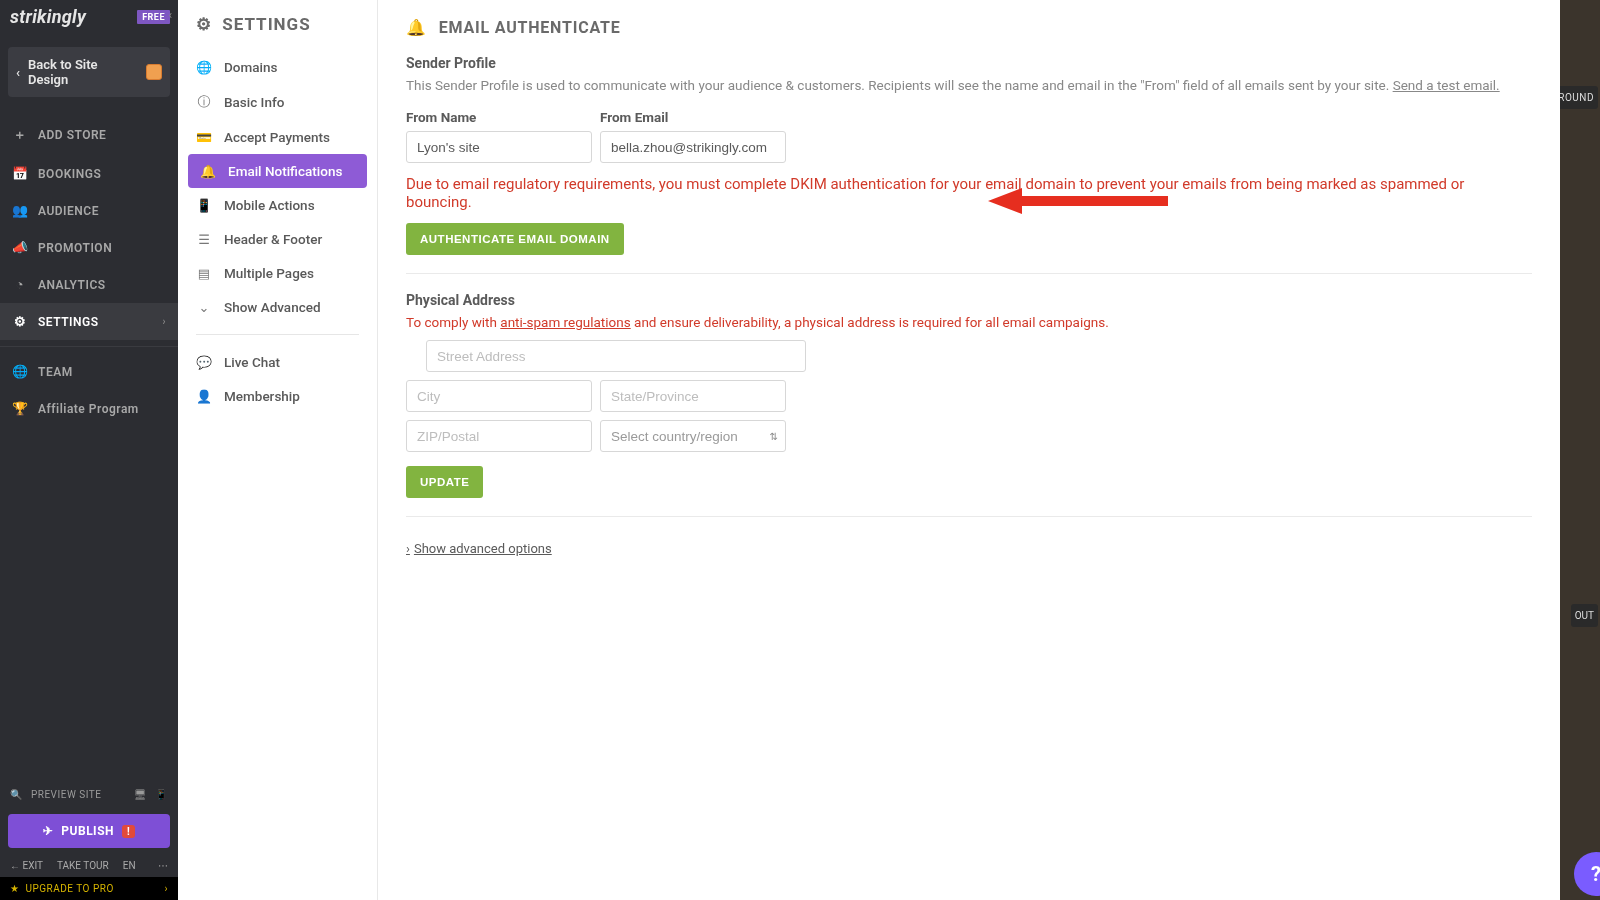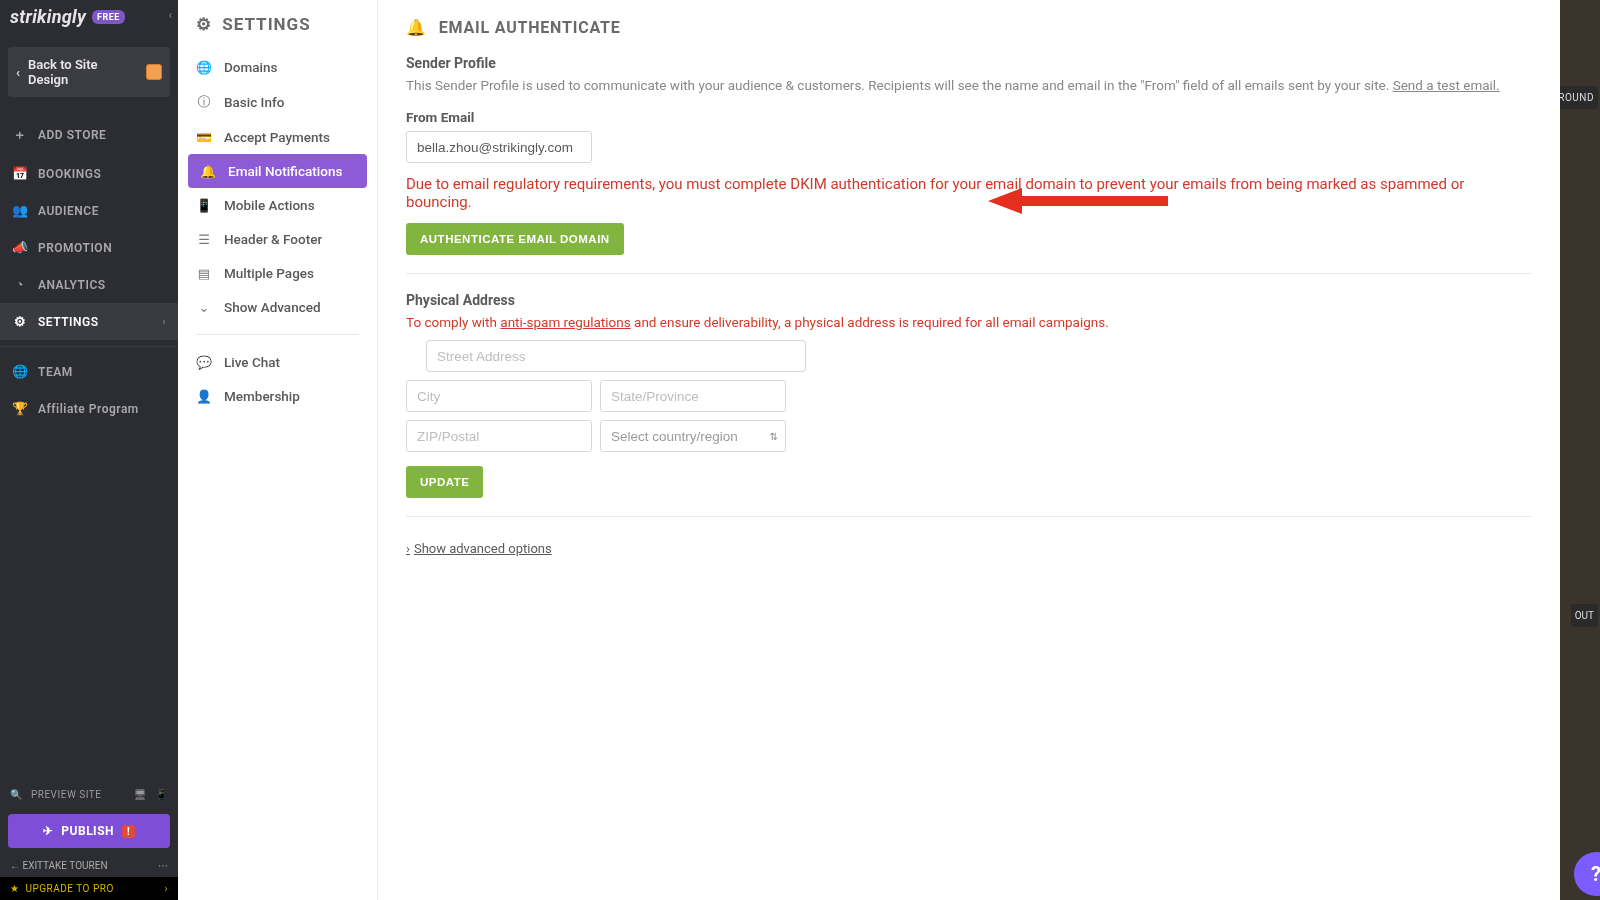--- a/index.html
+++ b/index.html
@@ -1,37 +1,37 @@
 <!DOCTYPE html>
 <html><head>
 <meta charset="utf-8">
 <style>
   * { box-sizing: border-box; margin: 0; padding: 0; }
   html, body { width: 1600px; height: 900px; font-family: -apple-system, BlinkMacSystemFont, "Segoe UI", Roboto, Helvetica, Arial, sans-serif; overflow: hidden; background:#222; }
   .app { display:flex; height:100%; width:100%; position:relative; }
   
   .leftbar { width:178px; background:#2c2d32; color:#c9c9c9; display:flex; flex-direction:column; font-size:13px; position:relative; }
-  .brandrow { display:flex; align-items:center; gap:6px; padding:6px 8px 4px 10px; }
+  .brandrow { display:flex; align-items:center; gap:6px; padding:6px 8px 4px 10px;justify-content:space-between; }
   .brand { font-style:italic; font-weight:700; font-size:18px; color:#e6e6e6; letter-spacing:0.3px; }
-  .freebadge { background:#7e57c2; color:#fff; font-size:9px; font-weight:700; padding:2px 5px; border-radius:6px; letter-spacing:0.5px; }
+  .freebadge { background:#7e57c2; color:#fff; font-size:9px; font-weight:700; padding:2px 5px; border-radius:1px; letter-spacing:0.5px; }
   .collapse-caret { position:absolute; top:8px; right:6px; color:#888; font-size:12px; cursor:pointer; }
   .backbtn { margin:16px 8px 10px 8px; background:#3b3c42; border-radius:4px; padding:10px 8px; display:flex; align-items:center; gap:8px; color:#e6e6e6; font-size:13px; font-weight:600; cursor:pointer; }
   .backbtn .sq { width:16px; height:16px; background:#f0a050; border-radius:3px; margin-left:auto; border:1px solid #d97c30; }
   .lnav { display:flex; flex-direction:column; margin-top:8px; }
   .lnav-item { display:flex; align-items:center; gap:10px; padding:11px 12px; color:#a8a8a8; font-size:12px; letter-spacing:0.5px; font-weight:600; cursor:pointer; }
   .lnav-item.active { background:#3a3b40; color:#fff; }
   .lnav-item .chev { margin-left:auto; font-size:10px; color:#888; }
   .lnav-sep { height:1px; background:#3a3b40; margin:6px 0; }
   .lnav-icon { width:16px; text-align:center; font-size:13px; }
   .lfoot { margin-top:auto; }
   .previewrow { display:flex; align-items:center; gap:8px; padding:8px 10px; font-size:10px; color:#9a9a9a; letter-spacing:0.5px; }
   .previewrow .spacer { flex:1; }
   .publishbtn { margin:6px 8px; background:#7e4fd6; color:#fff; font-weight:700; letter-spacing:0.5px; font-size:12px; text-align:center; padding:10px; border-radius:4px; cursor:pointer; display:flex; justify-content:center; align-items:center; gap:8px; }
   .alertdot { background:#e24a3a; color:#fff; font-size:10px; font-weight:700; border-radius:3px; padding:1px 5px; }
-  .bottombar { display:flex; align-items:center; padding:6px 10px; font-size:10px; color:#aaa; }
+  .bottombar { display:flex; align-items:center; gap:14px; padding:6px 10px; font-size:10px; color:#aaa; }
   .bottombar .dots { margin-left:auto; }
   .upgrade { background:#000; color:#d6b400; font-size:10px; padding:6px 10px; display:flex; align-items:center; gap:6px; letter-spacing:0.5px; }
   .upgrade .chev { margin-left:auto; color:#d6b400; }
   
   .subpanel { width:200px; background:#fff; border-right:1px solid #e8e8e8; padding:14px 0; }
   .subpanel-title { display:flex; align-items:center; gap:10px; padding:0 18px 12px 18px; color:#6a6a6a; font-size:17px; font-weight:700; letter-spacing:1px; }
   .sublist { display:flex; flex-direction:column; gap:0; margin-top:4px; }
   .subitem { display:flex; align-items:center; gap:12px; padding:9px 18px; color:#595959; font-size:13.5px; font-weight:500; cursor:pointer; }
   .subitem .ic { width:16px; text-align:center; color:#777; font-size:13px; }
   .subitem.active { background:#8e5bd6; color:#fff; border-radius:4px; margin:0 10px; padding:9px 12px; }
@@ -206,20 +206,24 @@
       <span>EMAIL AUTHENTICATE</span>
     </div>
 
     <div class="section-label">Sender Profile</div>
     <div class="helptext">
       <span>This Sender Profile is used to communicate with your audience &amp; customers. Recipients will see the name and email in the "From" field of all emails sent by your site. </span><span class="ulink">Send a test email.</span>
     </div>
 
     <div class="row2">
       <div class="fieldcol">
+        <span class="flabel">From Name</span>
+        <input type="text" class="w185" value="Lyon's site" style="">
+      </div>
+      <div class="fieldcol">
         <span class="flabel">From Email</span>
         <input type="text" class="w185" value="bella.zhou@strikingly.com" style="">
       </div>
     </div>
 
     <div class="warn">Due to email regulatory requirements, you must complete DKIM authentication for your email domain to prevent your emails from being marked as spammed or bouncing.</div>
     <button class="greenbtn">AUTHENTICATE EMAIL DOMAIN</button>
 
     
     <svg class="arrow-anno" viewBox="0 0 180 26">

